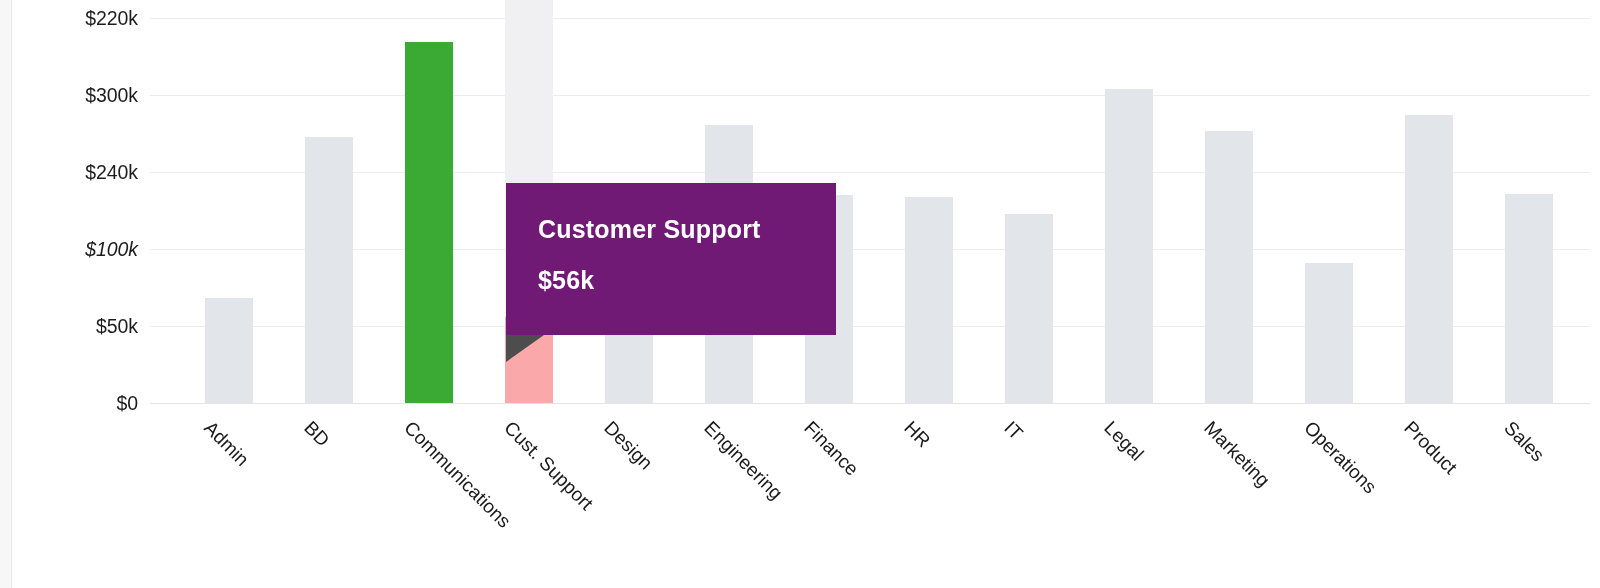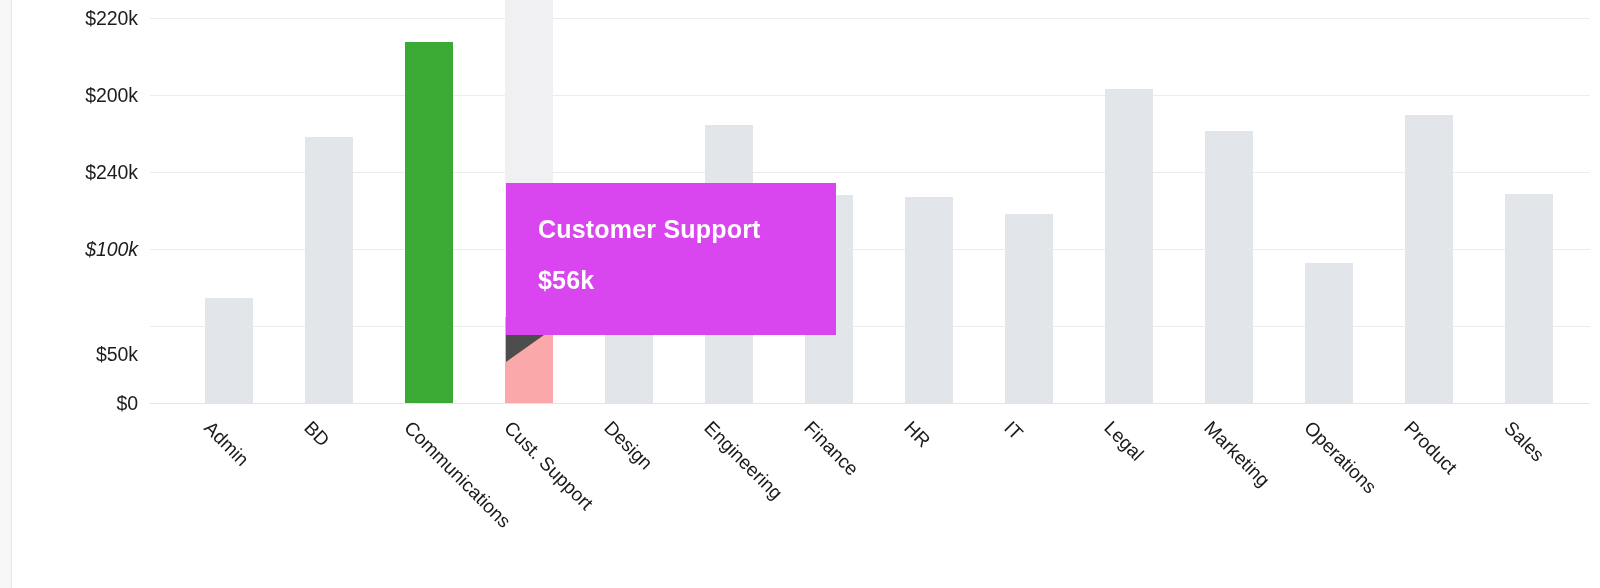--- a/index.html
+++ b/index.html
@@ -92,21 +92,21 @@
     letter-spacing: 0px;
   }
 
   
   .tooltip {
     position: absolute;
     left: 506px;
     top: 183px;
     width: 330px;
     height: 152px;
-    background: #d946ef;
+    background: #701a75;
     box-sizing: border-box;
     padding: 34px 0 0 32px;
     z-index: 20;
   }
   .tooltip-title {
     color: #ffffff;
     font-size: 25px;
     font-weight: 700;
     letter-spacing: 0.2px;
     line-height: 1;
@@ -160,24 +160,24 @@
         <div class="bar" title="Legal" style="left: 955px; height: 313.786px;"></div>
         <div class="bar" title="Marketing" style="left: 1055px; height: 272.256px;"></div>
         <div class="bar" title="Operations" style="left: 1155px; height: 139.973px;"></div>
         <div class="bar" title="Product" style="left: 1255px; height: 287.637px;"></div>
         <div class="bar" title="Sales" style="left: 1355px; height: 209.191px;"></div>
       </div>
   </div>
 
   <div id="yticks">
       <div class="ytick" style="top: 403px;">$0</div>
-      <div class="ytick" style="top: 326.092px; margin-top: 28px;">$50k</div>
+      <div class="ytick" style="top: 326.092px;">$50k</div>
       <div class="ytick" style="top: 249.183px; font-style: italic;">$100k</div>
       <div class="ytick" style="top: 172.275px;">$240k</div>
-      <div class="ytick" style="top: 95.3664px;">$200k</div>
+      <div class="ytick" style="top: 95.3664px;">$300k</div>
       <div class="ytick" style="top: 18.458px;">$220k</div>
     </div>
 
   <div class="xlabels" id="xlabels">
       <div class="xlabel" style="left: 65px;">Admin</div>
       <div class="xlabel" style="left: 165px;">BD</div>
       <div class="xlabel" style="left: 265px;">Communications</div>
       <div class="xlabel" style="left: 365px;">Cust. Support</div>
       <div class="xlabel" style="left: 465px;">Design</div>
       <div class="xlabel" style="left: 565px;">Engineering</div>

